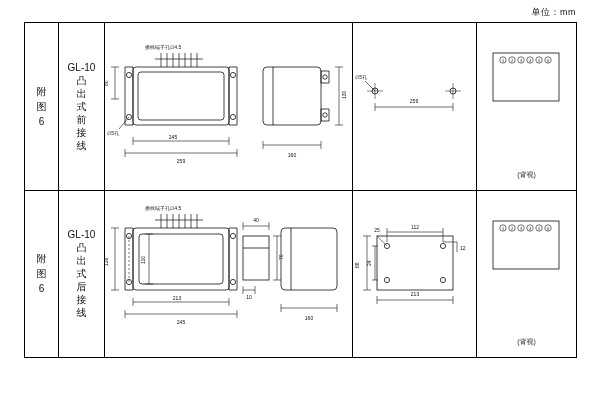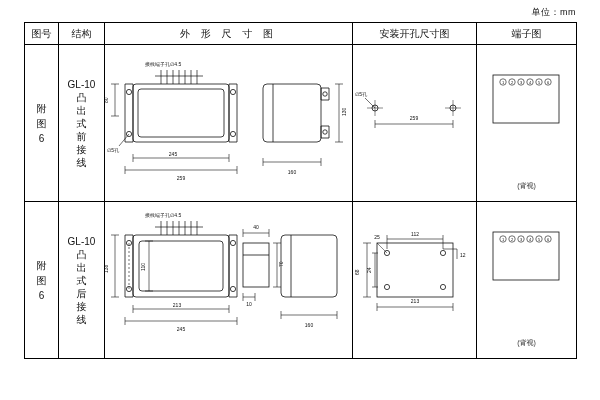--- a/index.html
+++ b/index.html
@@ -63,27 +63,20 @@
 
   <table class="main">
     <colgroup>
       <col class="col-a">
         <col class="col-b">
         <col class="col-c">
         <col class="col-d">
         <col class="col-e">
     </colgroup>
     <tbody>
-        <tr class="hdr">
-      <th>图号</th>
-      <th>结构</th>
-      <th class="spaced">外 形 尺 寸 图</th>
-      <th>安装开孔尺寸图</th>
-      <th>端子图</th>
-    </tr>
 
     <tr class="rowbody">
       <td class="vlabel">
         <span>附</span>
         <span>图</span>
         <span>6</span>
       </td>
       <td class="struct">
         <div class="code">GL-10</div>
         <div>凸</div>

